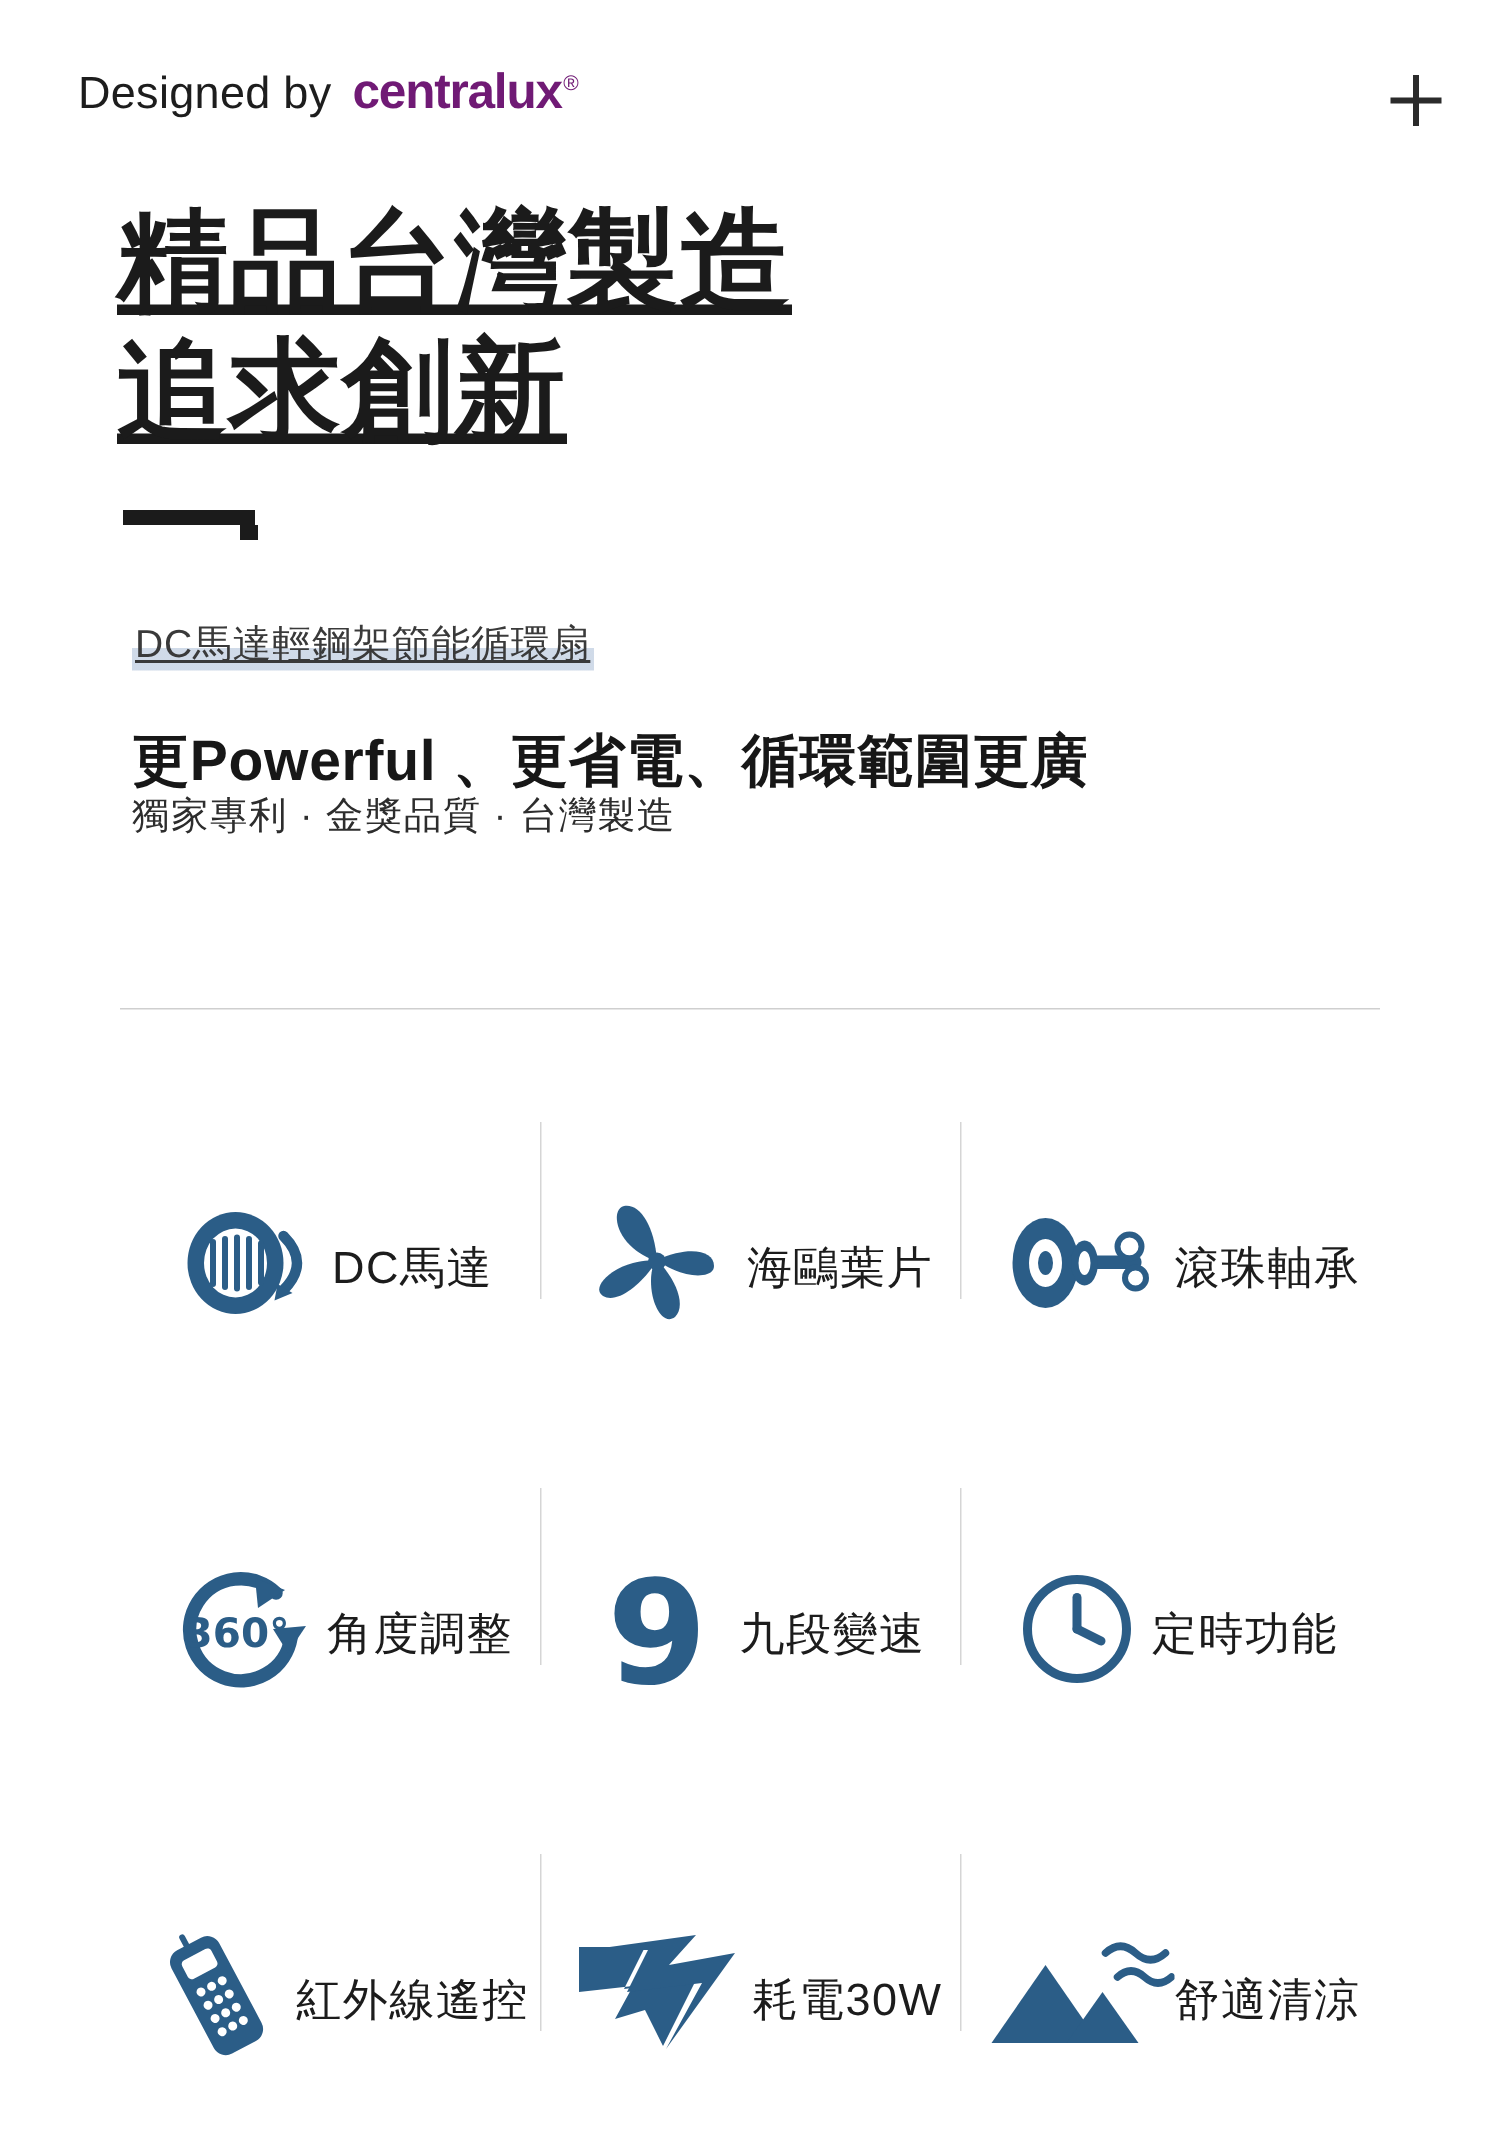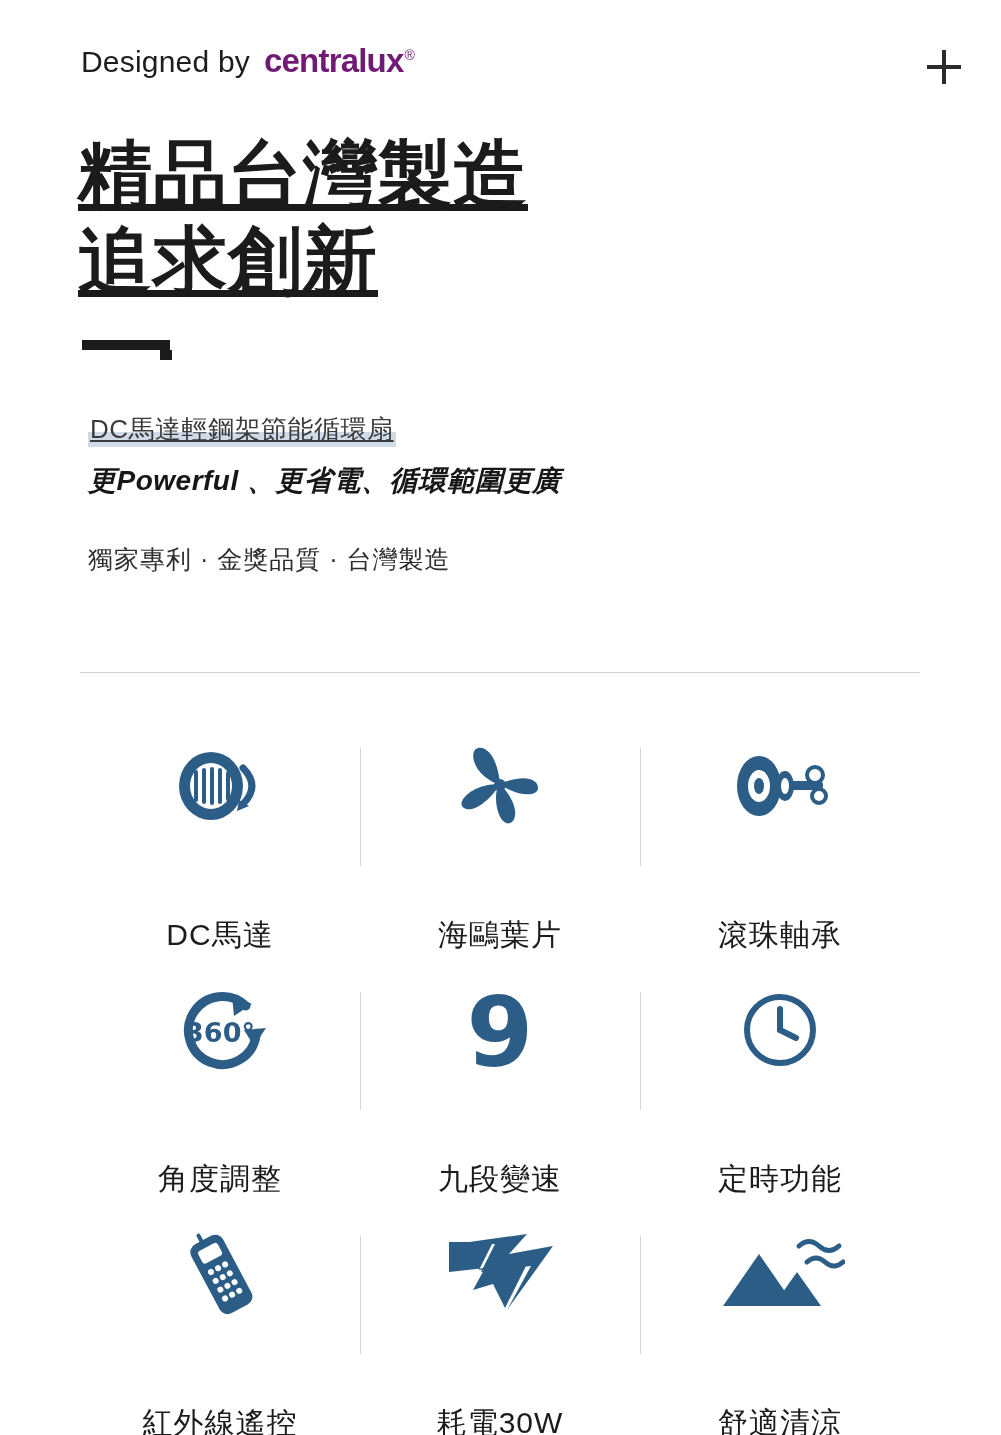--- a/index.html
+++ b/index.html
@@ -25,21 +25,20 @@
     width: 1001px;
     height: 60px;
   }
   .brandline {
     position: absolute;
     left: 52px;
     top: 8px;
     display: flex;
     align-items: baseline;
     white-space: nowrap;
-    margin-left: 29px;
   }
   .designed-by {
     font-size: 30px;
     letter-spacing: 0.2px;
     color: #1d1d1d;
     font-weight: 400;
   }
   .brand-logo {
     margin-left: 14px;
     font-size: 33px;
@@ -117,31 +116,30 @@
     color: #3a3a3a;
     letter-spacing: 0.5px;
     background: linear-gradient(to top, rgba(120,150,190,.35) 0 42%, transparent 42% 100%);
     display: inline-block;
     padding: 0 2px;
     text-decoration: underline;
   }
   .subtitle-2 {
     position: absolute;
     left: 88px;
-    top: 462px;
-    font-size: 28px;
+    top: 482px;
+    font-size: 38px;
     font-weight: 700;
     color: #171717;
     letter-spacing: 0.5px;
-    font-style: italic;
   }
   .subtitle-3 {
     position: absolute;
     left: 88px;
-    top: 543px;
+    top: 527px;
     font-size: 25px;
     color: #2d2d2d;
     letter-spacing: 1px;
   }
 
   
   .divider {
     position: absolute;
     left: 80px;
     top: 672px;
@@ -156,23 +154,23 @@
     left: 80px;
     top: 712px;
     width: 840px;
     display: grid;
     grid-template-columns: repeat(3, 1fr);
     grid-template-rows: repeat(3, 244px);
   }
   .cell {
     position: relative;
     display: flex;
-    flex-direction: column;
+    flex-direction: row;
     align-items: center;
-    justify-content: space-between;
+    justify-content: center;
   }
   .cell .icon-wrap {
     height: 118px;
     display: flex;
     align-items: center;
     justify-content: center;
     margin-top: 15px;
   }
   .cell .cell-label {
     margin-top: 22px;

